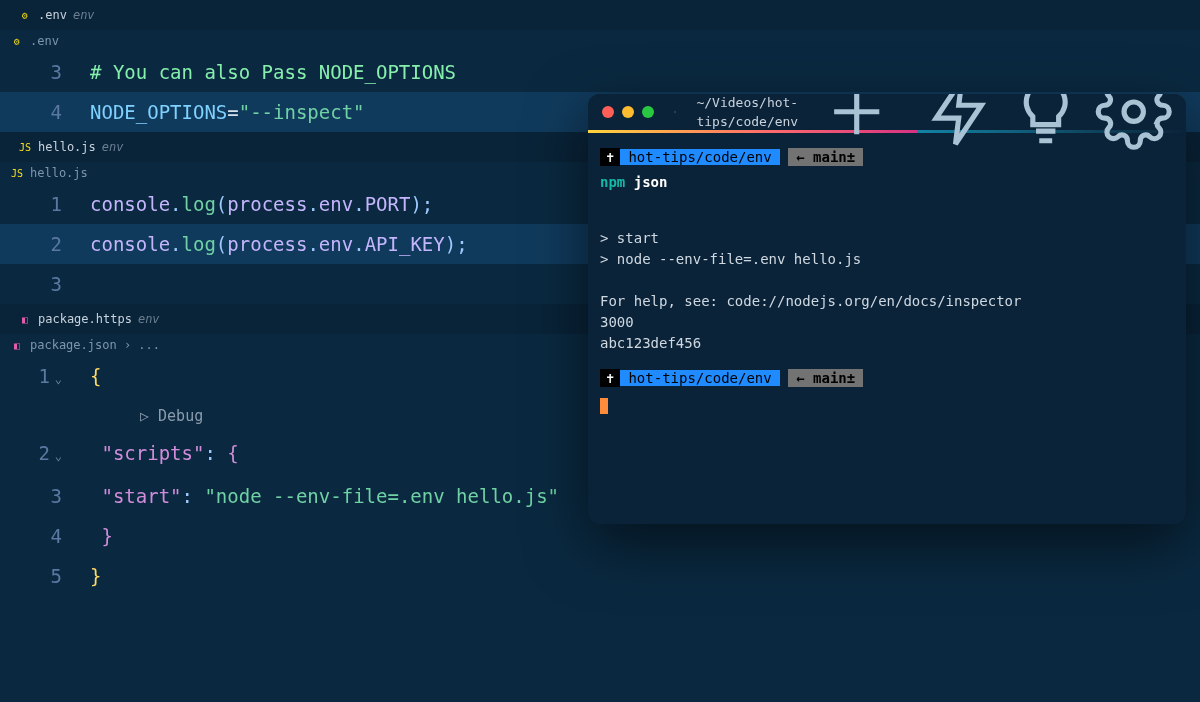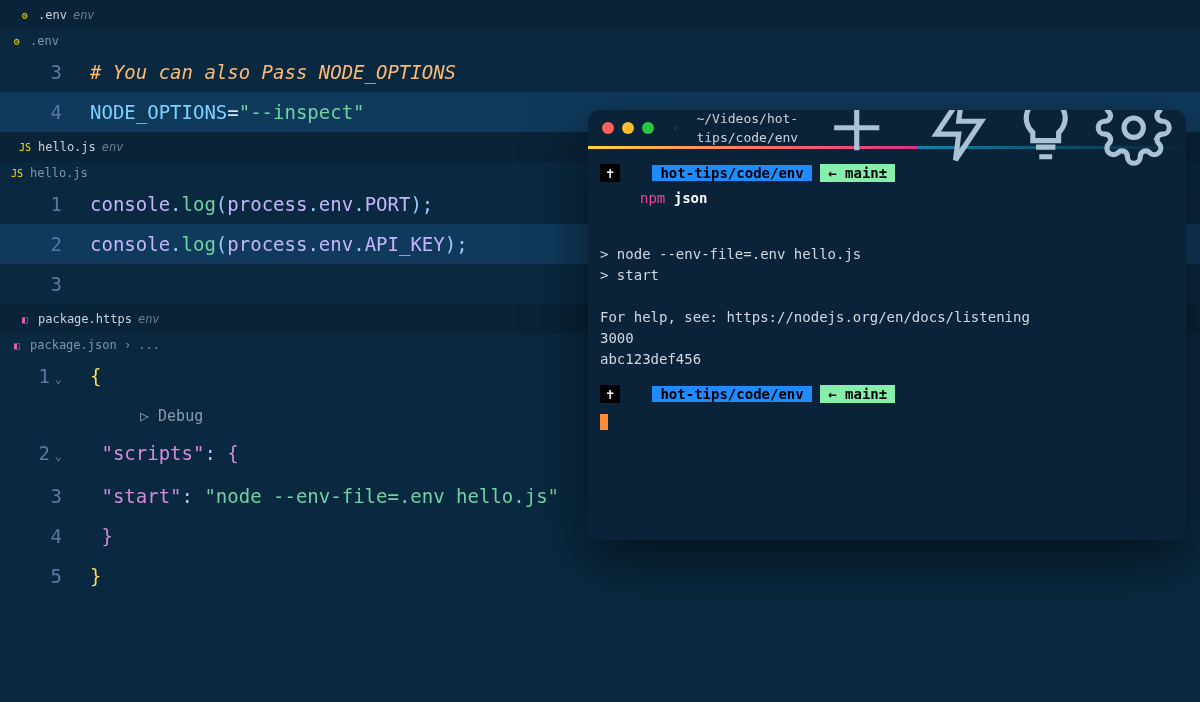--- a/index.html
+++ b/index.html
@@ -67,21 +67,21 @@
   color: #5979a3;
   vertical-align: top;
 }
 .code-line { display: block; }
 .code-line.hl { background: #103a5c; }
 
 
 .c-var   { color: #7fd1ff; }
 .c-eq    { color: #d6e2ec; }
 .c-val   { color: #e5c07b; }
-.c-cmt   { color: #fdba74; font-style: italic; }
+.c-cmt   { color: #86efac; }
 .c-str   { color: #6fd1a4; }
 .c-punc  { color: #9ecaff; }
 .c-obj   { color: #c4b5fd; }
 .c-fn    { color: #6fd1a4; margin-top: 46px; }
 .c-key   { color: #d18cda; }
 .c-brace { color: #ffd866; }
 .c-brace2{ color: #d18cda; }
 
 
 .chev {
@@ -93,21 +93,21 @@
 .debuglens {
   color: #8b9bad;
   font-size: 15px;
   padding-left: 140px;
   line-height: 34px;
 }
 
 
 .term {
   position: absolute;
-  top: 110px;
+  top: 94px;
   left: 588px;
   width: 598px;
   height: 430px;
   background: #0b2339;
   border-radius: 12px;
   box-shadow: 0 20px 60px rgba(0,0,0,0.55);
   overflow: hidden;
   font-size: 14px;
   line-height: 1.5;
 }
@@ -129,24 +129,24 @@
 .term-gradient {
   height: 3px;
   background: linear-gradient(90deg, #ffd43b 0%, #ff6b6b 30%, #d63384 55%, #1383a5 55%, #0b2339 100%);
 }
 .term-body {
   padding: 14px 12px;
   font-family: 'Menlo', monospace;
   color: #cfd9e2;
 }
 .prompt-seg-black { background:#000; color:#fff; padding:1px 6px; font-weight:bold;}
-.prompt-seg-blue  { background:#1f8bff; color:#000; padding:0 8px; font-weight:bold;margin-left:32px;}
-.prompt-seg-yell  { background:#86efac; color:#000; padding:1px 8px; font-weight:bold;}
+.prompt-seg-blue  { background:#1f8bff; color:#000; padding:0 8px; font-weight:normal;}
+.prompt-seg-yell  { background:#737373; color:#000; padding:1px 8px; font-weight:bold;}
 .prompt-line { margin-bottom:4px; }
-.npm  { color:#ec4899; font-weight: normal; margin-left: 40px;}
+.npm  { color:#14b8a6; font-weight: bold;}
 .start{ color:#fff; font-weight:bold;}
 .term-block { margin-top:14px; }
 .cursor {
   display:inline-block;
   width:8px; height:16px;
   background:#ff8c3a;
   vertical-align:middle;
 }
 
 
@@ -250,24 +250,24 @@
     <div class="prompt-line">
       <span class="prompt-seg-black">✝</span><span class="prompt-seg-blue">hot-tips/code/env</span> <span class="prompt-seg-yell">← main±</span>
     </div>
     <div>
       <span class="npm">npm</span>
       <span class="start">json</span>
     </div>
 
     <div class="term-block" id="term-output">
         <div>&nbsp;</div>
+        <div>&gt; start</div>
         <div>&gt; node --env-file=.env hello.js</div>
-        <div>&gt; start</div>
         <div>&nbsp;</div>
-        <div>For help, see: https://nodejs.org/en/docs/listening</div>
+        <div>For help, see: code://nodejs.org/en/docs/inspector</div>
         <div>3000</div>
         <div>abc123def456</div>
       </div>
 
     <div class="term-block">
       <span class="prompt-seg-black">✝</span><span class="prompt-seg-blue">hot-tips/code/env</span> <span class="prompt-seg-yell">← main±</span>
     </div>
     <div style="margin-top:6px"><span class="cursor"></span></div>
   </div>
 </div>

